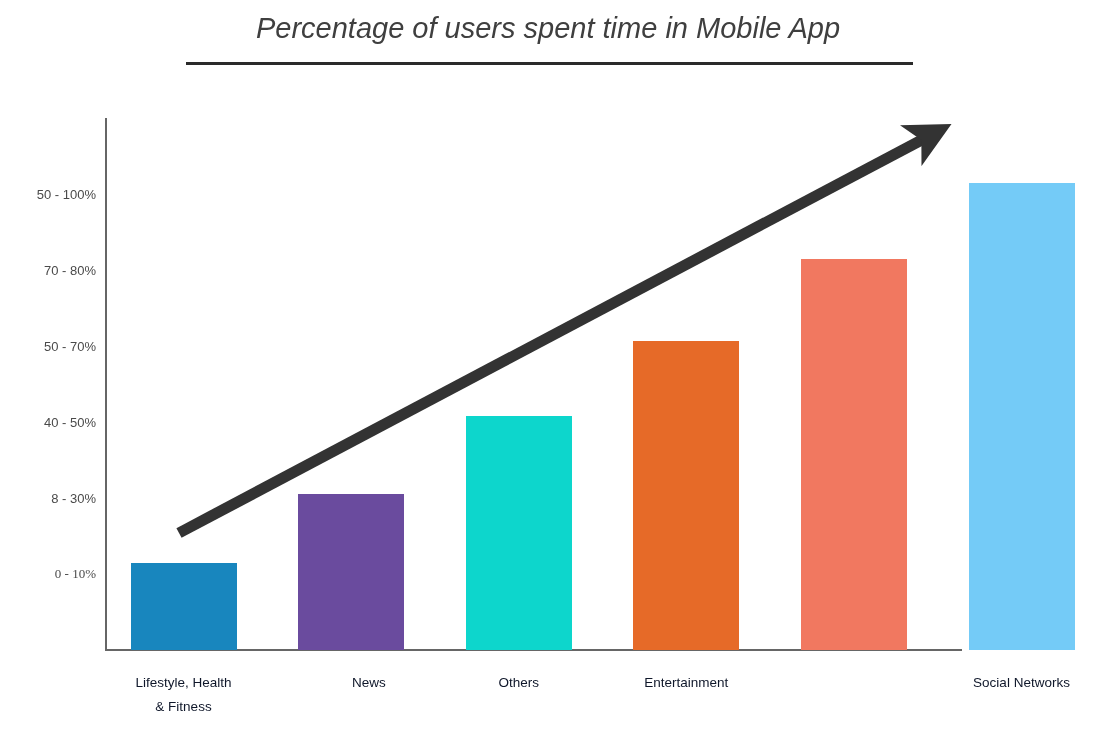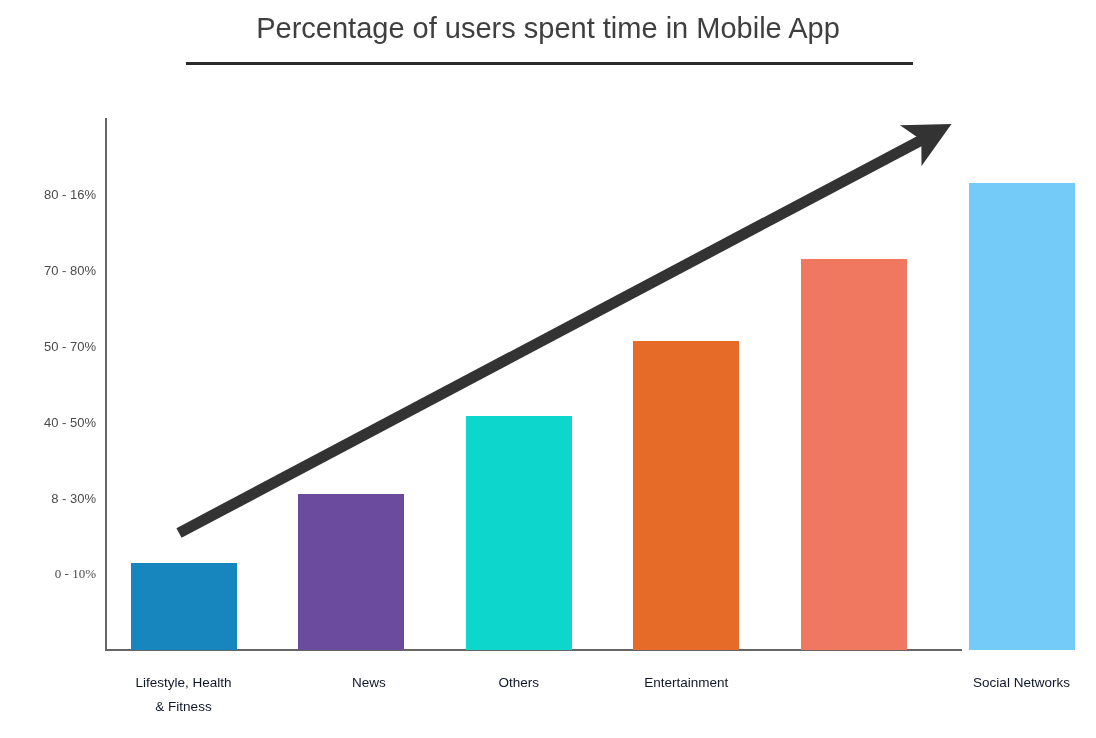--- a/index.html
+++ b/index.html
@@ -26,20 +26,21 @@
     position: absolute;
     left: 0;
     top: 12px;
     width: 1096px;
     text-align: center;
     font-size: 29px;
     font-weight: 400;
     color: #3f3f3f;
     letter-spacing: 0px;
     white-space: nowrap;
+    font-style: italic;
   }
   .title-rule {
     position: absolute;
     left: 186px;
     top: 62px;
     width: 727px;
     height: 3px;
     background: #2a2a2a;
   }
   
@@ -117,21 +118,21 @@
 
   <div class="y-axis"></div>
   <div class="x-axis"></div>
 
   <div class="ytick-wrap" id="ytick-wrap">
       <div class="ytick" style="top: 574px; font-family: Liberation Serif, serif;">0 - 10%</div>
       <div class="ytick" style="top: 498px;">8 - 30%</div>
       <div class="ytick" style="top: 422px;">40 - 50%</div>
       <div class="ytick" style="top: 346px;">50 - 70%</div>
       <div class="ytick" style="top: 270px;">70 - 80%</div>
-      <div class="ytick" style="top: 194px;">80 - 16%</div>
+      <div class="ytick" style="top: 194px;">50 - 100%</div>
     </div>
 
   <div class="plot" id="plot">
       <div class="bar" title="Lifestyle, Health &amp; Fitness: 0 - 10%" style="left: 130.5px; width: 106px; height: 87.4px; background: rgb(24, 134, 190);"></div>
       <div class="xlabel" style="left: 73.5px; width: 220px;">
         <div>Lifestyle, Health</div>
         <div>&amp; Fitness</div>
       </div>
       <div class="bar" title="News: 10 - 30%" style="left: 298.1px; width: 106px; height: 155.8px; background: rgb(106, 75, 158);"></div>
       <div class="xlabel" style="left: 259px; width: 220px;">

